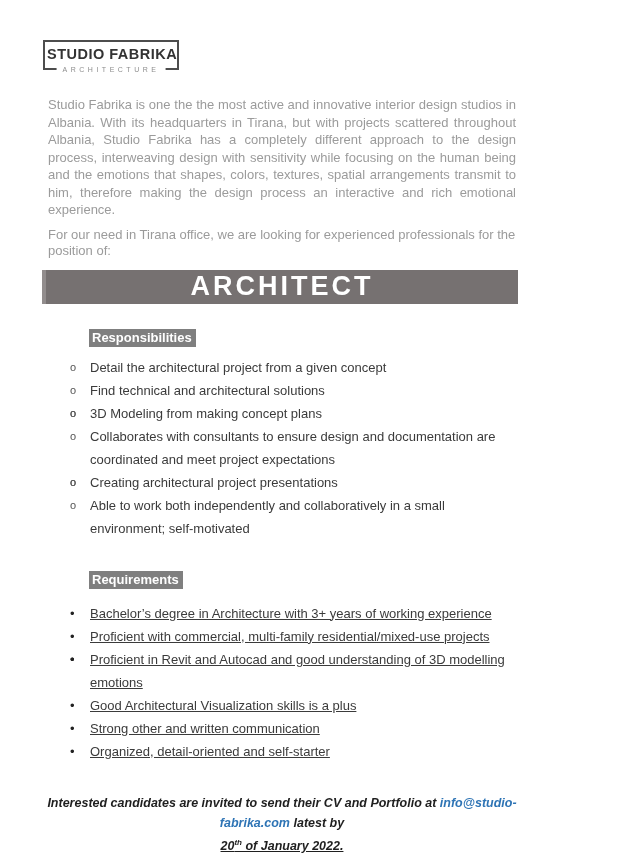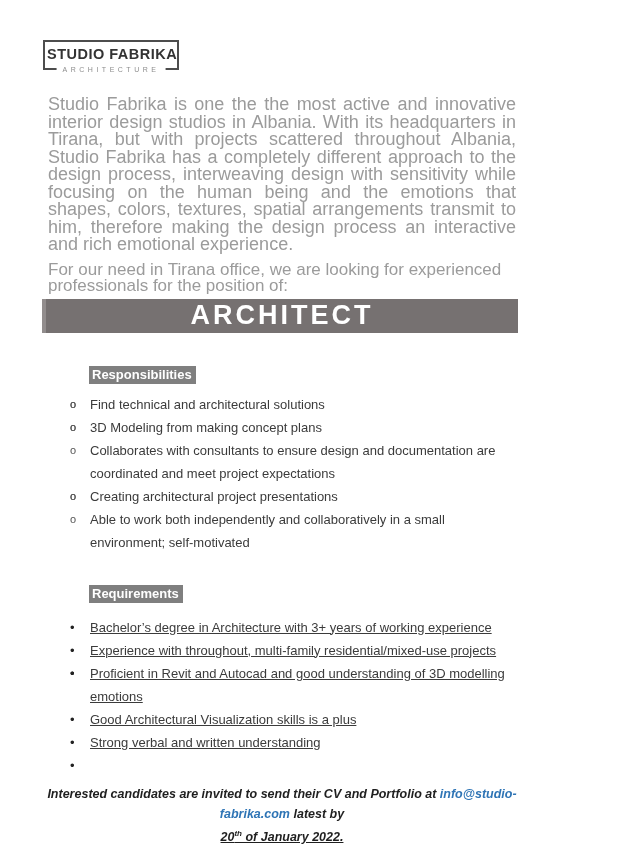--- a/index.html
+++ b/index.html
@@ -41,53 +41,53 @@
     padding: 0 6px;
     font-size: 7px;
     letter-spacing: 3.5px;
     color: #8d8d8d;
     white-space: nowrap;
   }
 
   
   .intro {
     margin: 26px 0 0 0;
-    font-size: 18px;
+    font-size: 13px;
     line-height: 17.5px;
     color: #9b9b9b;
     text-align: justify;
   }
   .position-line {
     margin: 8px 0 0 0;
-    font-size: 17px;
+    font-size: 13px;
     line-height: 16px;
     color: #9b9b9b;
   }
 
   
   .banner {
-    margin: 5px 0 0 -6px;
+    margin: 11px 0 0 -6px;
     width: calc(100% + 8px);
     height: 34px;
     background: #767171;
     border-left: 4px solid #928d8d;
     box-sizing: border-box;
     display: flex;
     align-items: center;
     justify-content: center;
   }
   .banner-title {
     color: #ffffff;
     font-size: 27px;
     font-weight: bold;
     letter-spacing: 3px;
   }
 
   
-  .block { margin-top: 32px; }
+  .block { margin-top: 24px; }
   .block.requirements { margin-top: 30px; text-decoration: underline; }
   .section-heading {
     display: inline-block;
     margin-left: 41px;
     background: #7f7f7f;
     color: #ffffff;
     font-size: 13px;
     font-weight: bold;
     padding: 1px 4px 2px 3px;
   }
@@ -145,20 +145,21 @@
 
   <div class="banner">
     <span class="banner-title">ARCHITECT</span>
   </div>
 
   <section class="block responsibilities">
     <span class="section-heading">Responsibilities</span>
     <ul class="joblist">
       <li>
         <span class="bullet bullet-o">o</span>
+        <span>Detail the architectural project from a given concept</span>
       </li>
       <li>
         <span class="bullet bullet-o">o</span>
         <span>Find technical and architectural solutions</span>
       </li>
       <li>
         <span class="bullet bullet-o">o</span>
       </li>
       <li>
         <span class="bullet bullet-o">o</span>
@@ -184,38 +185,39 @@
 
   <section class="block requirements">
     <span class="section-heading">Requirements</span>
     <ul class="joblist">
       <li>
         <span class="bullet bullet-dot">•</span>
         <span>Bachelor’s degree in Architecture with 3+ years of working experience</span>
       </li>
       <li>
         <span class="bullet bullet-dot">•</span>
-        <span>Experience with throughout, multi-family residential/mixed-use projects</span>
+        <span>Proficient with commercial, multi-family residential/mixed-use projects</span>
       </li>
       <li>
         <span class="bullet bullet-dot">•</span>
       </li>
       <li>
         <span class="bullet bullet-dot">•</span>
         <span>Proficient in Revit and Autocad and good understanding of 3D modelling emotions</span>
       </li>
       <li>
         <span class="bullet bullet-dot">•</span>
         <span>Good Architectural Visualization skills is a plus</span>
       </li>
       <li>
         <span class="bullet bullet-dot">•</span>
-        <span>Strong verbal and written understanding</span>
-      </li>
-      <li>
-        <span class="bullet bullet-dot">•</span>
+        <span>Strong other and written communication</span>
+      </li>
+      <li>
+        <span class="bullet bullet-dot">•</span>
+        <span>Organized, detail-oriented and self-starter</span>
       </li>
     </ul>
   </section>
 
   <p class="footer-note"><span>Interested candidates are invited to send their CV and Portfolio at </span><a>info@studio-fabrika.com</a><span> latest by</span><br><span class="date-part"><span>20</span><sup>th</sup><span> of January 2022.</span></span></p>
 
 </div>
 
 </body></html>

